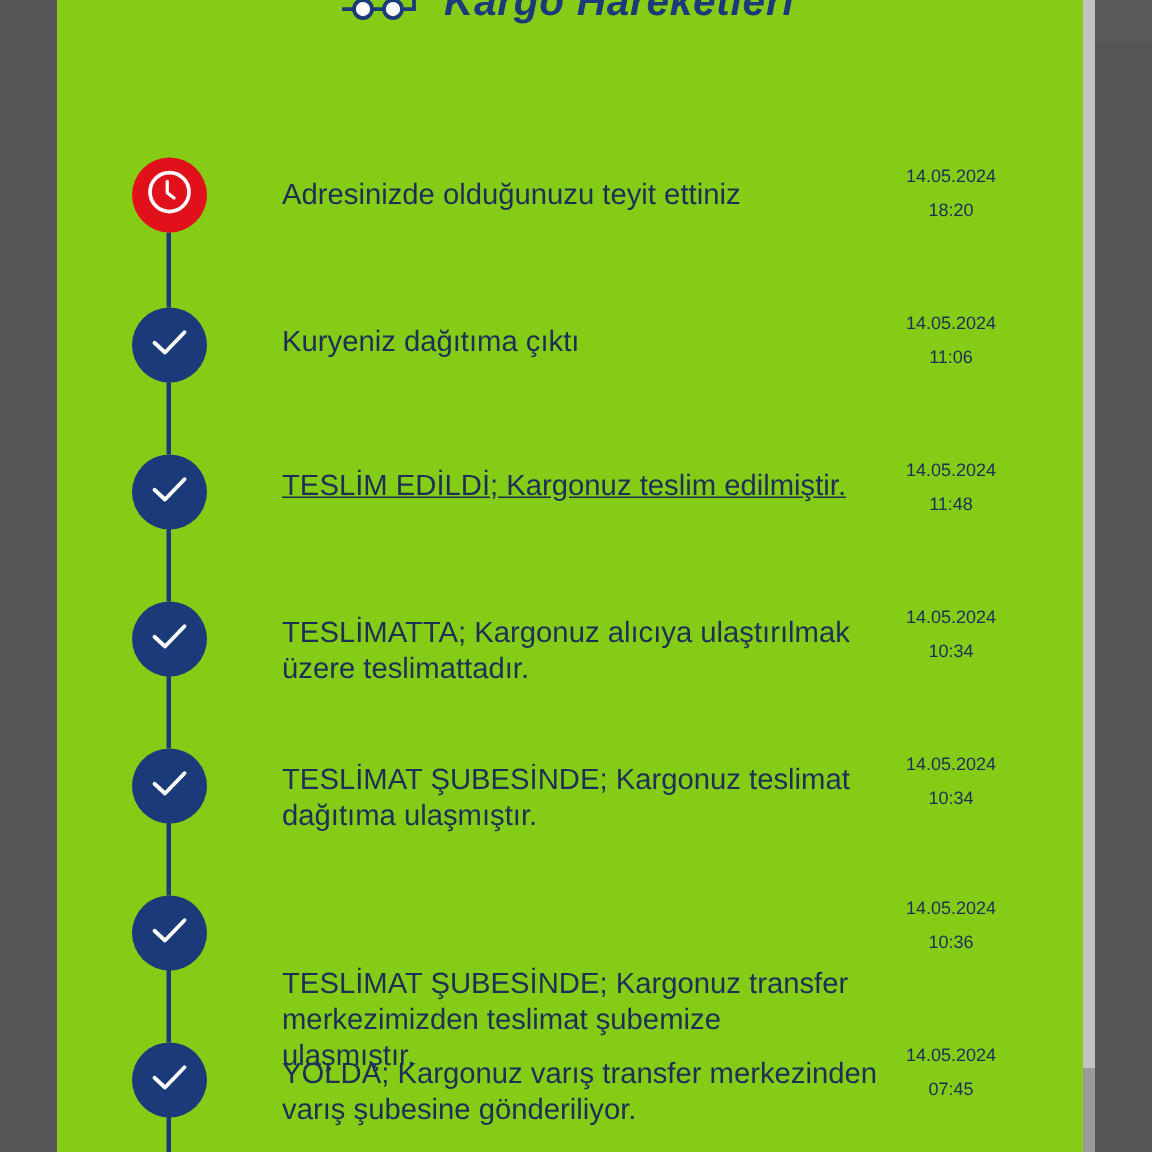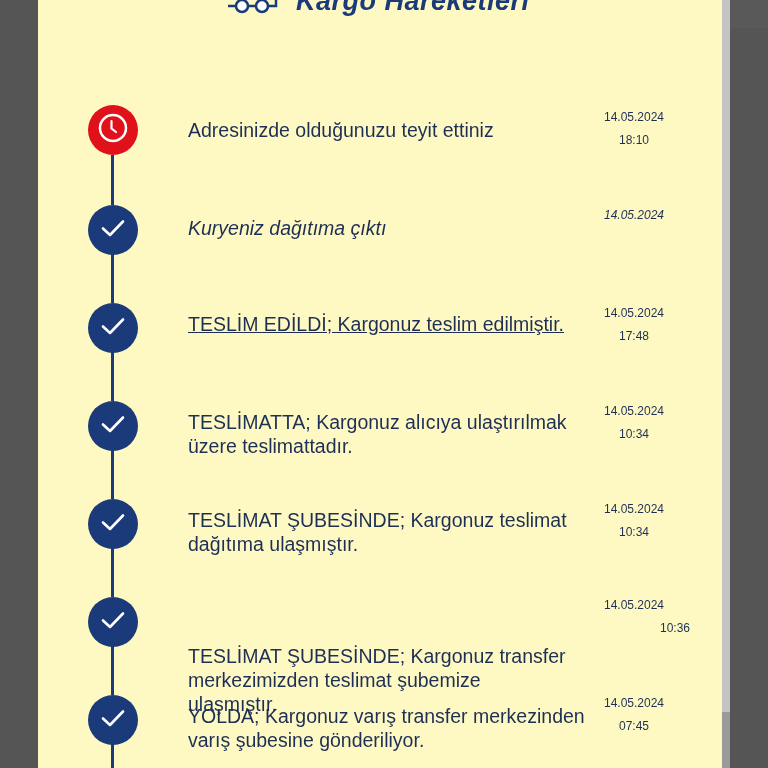--- a/index.html
+++ b/index.html
@@ -4,21 +4,21 @@
   <style>
     html, body { margin: 0; padding: 0; }
     body {
       width: 768px; height: 768px; overflow: hidden;
       background: #555555;
       font-family: "Liberation Sans", "DejaVu Sans", sans-serif;
       position: relative;
     }
     .panel {
       position: absolute; left: 38px; top: 0; width: 684px; height: 768px;
-      background: #fef9c3; overflow: hidden;
+      background: #84cc16; overflow: hidden;
     }
     .topband-right {
       position: absolute; left: 730px; top: 0; width: 38px; height: 28px;
       background: #595959;
     }
     .scroll-track {
       position: absolute; left: 722px; top: 0; width: 8px; height: 768px;
       background: #9a9a9a;
     }
     .scroll-thumb {
@@ -85,46 +85,47 @@
       <div class="dot current" style="top:23px;">
         <span>
           <svg width="34" height="34" viewBox="0 0 34 34">
             <circle cx="17" cy="17" r="13" fill="none" stroke="#fff" stroke-width="2.5"></circle>
             <path d="M15.5 10 V17.5 L20 21" fill="none" stroke="#fff" stroke-width="2.2" stroke-linecap="round"></path>
           </svg>
         </span>
       </div>
       <div class="desc" style="top:36px;">Adresinizde olduğunuzu teyit ettiniz</div>
       <div class="date" style="top:24px;">14.05.2024</div>
-      <div class="date" style="top:47px;">18:10</div>
+      <div class="date" style="top:47px;">18:20</div>
     </div>
 
-    <div class="row" style="top:180px;font-style:italic;">
+    <div class="row" style="top:180px;">
       <div class="dot done" style="top:25px;">
         <span>
           <svg width="28" height="28" viewBox="0 0 28 28">
               <path d="M4 14.5 L11 21 L24 7.5" fill="none" stroke="#fff" stroke-width="2.6" stroke-linecap="round" stroke-linejoin="round"></path>
             </svg>
         </span>
       </div>
       <div class="desc" style="top:36px;">Kuryeniz dağıtıma çıktı</div>
       <div class="date" style="top:24px;">14.05.2024</div>
+      <div class="date" style="top:47px;">11:06</div>
     </div>
 
     <div class="row" style="top:278px;">
       <div class="dot done" style="top:25px;">
         <span>
           <svg width="28" height="28" viewBox="0 0 28 28">
               <path d="M4 14.5 L11 21 L24 7.5" fill="none" stroke="#fff" stroke-width="2.6" stroke-linecap="round" stroke-linejoin="round"></path>
             </svg>
         </span>
       </div>
       <div class="desc" style="top:34px;text-decoration:underline;">TESLİM EDİLDİ; Kargonuz teslim edilmiştir.</div>
       <div class="date" style="top:24px;">14.05.2024</div>
-      <div class="date" style="top:47px;">17:48</div>
+      <div class="date" style="top:47px;">11:48</div>
     </div>
 
     <div class="row" style="top:376px;">
       <div class="dot done" style="top:25px;">
         <span>
           <svg width="28" height="28" viewBox="0 0 28 28">
               <path d="M4 14.5 L11 21 L24 7.5" fill="none" stroke="#fff" stroke-width="2.6" stroke-linecap="round" stroke-linejoin="round"></path>
             </svg>
         </span>
       </div>
@@ -149,21 +150,21 @@
     <div class="row" style="top:572px;">
       <div class="dot done" style="top:25px;">
         <span>
           <svg width="28" height="28" viewBox="0 0 28 28">
               <path d="M4 14.5 L11 21 L24 7.5" fill="none" stroke="#fff" stroke-width="2.6" stroke-linecap="round" stroke-linejoin="round"></path>
             </svg>
         </span>
       </div>
       <div class="desc" style="top:34px;margin-top:38px;">TESLİMAT ŞUBESİNDE; Kargonuz transfer merkezimizden teslimat şubemize ulaşmıştır.</div>
       <div class="date" style="top:22px;">14.05.2024</div>
-      <div class="date" style="top:45px;text-align:right;">10:36</div>
+      <div class="date" style="top:45px;">10:36</div>
     </div>
 
     <div class="row" style="top:670px;">
       <div class="dot done" style="top:25px;">
         <span>
           <svg width="28" height="28" viewBox="0 0 28 28">
               <path d="M4 14.5 L11 21 L24 7.5" fill="none" stroke="#fff" stroke-width="2.6" stroke-linecap="round" stroke-linejoin="round"></path>
             </svg>
         </span>
       </div>

